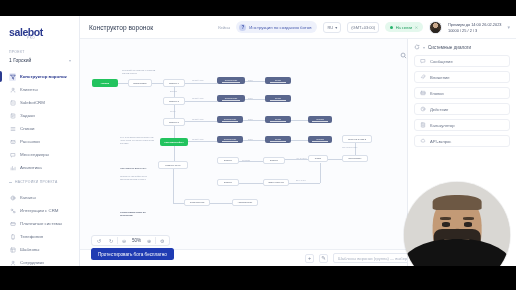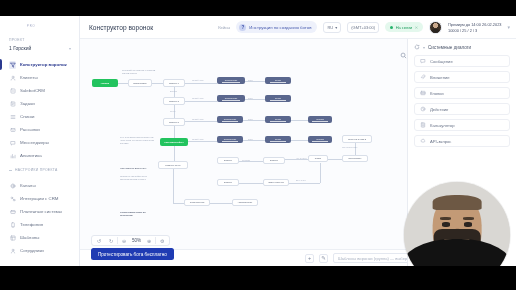--- a/index.html
+++ b/index.html
@@ -256,20 +256,21 @@
 
 <div id="screen">
 
   <div class="letterbox top"></div>
   <div class="letterbox bottom"></div>
 
   <div id="app">
 
     <div id="sidebar">
       <div class="brand">
+        <div class="brand-word">salebot</div>
         <div class="brand-sub">PRO</div>
       </div>
 
       <div class="proj-label">ПРОЕКТ</div>
       <div class="proj-row">
         <span class="proj-name">1 Горский</span>
         <span class="caret">▾</span>
       </div>
 
       <div class="nav" id="nav-main">

